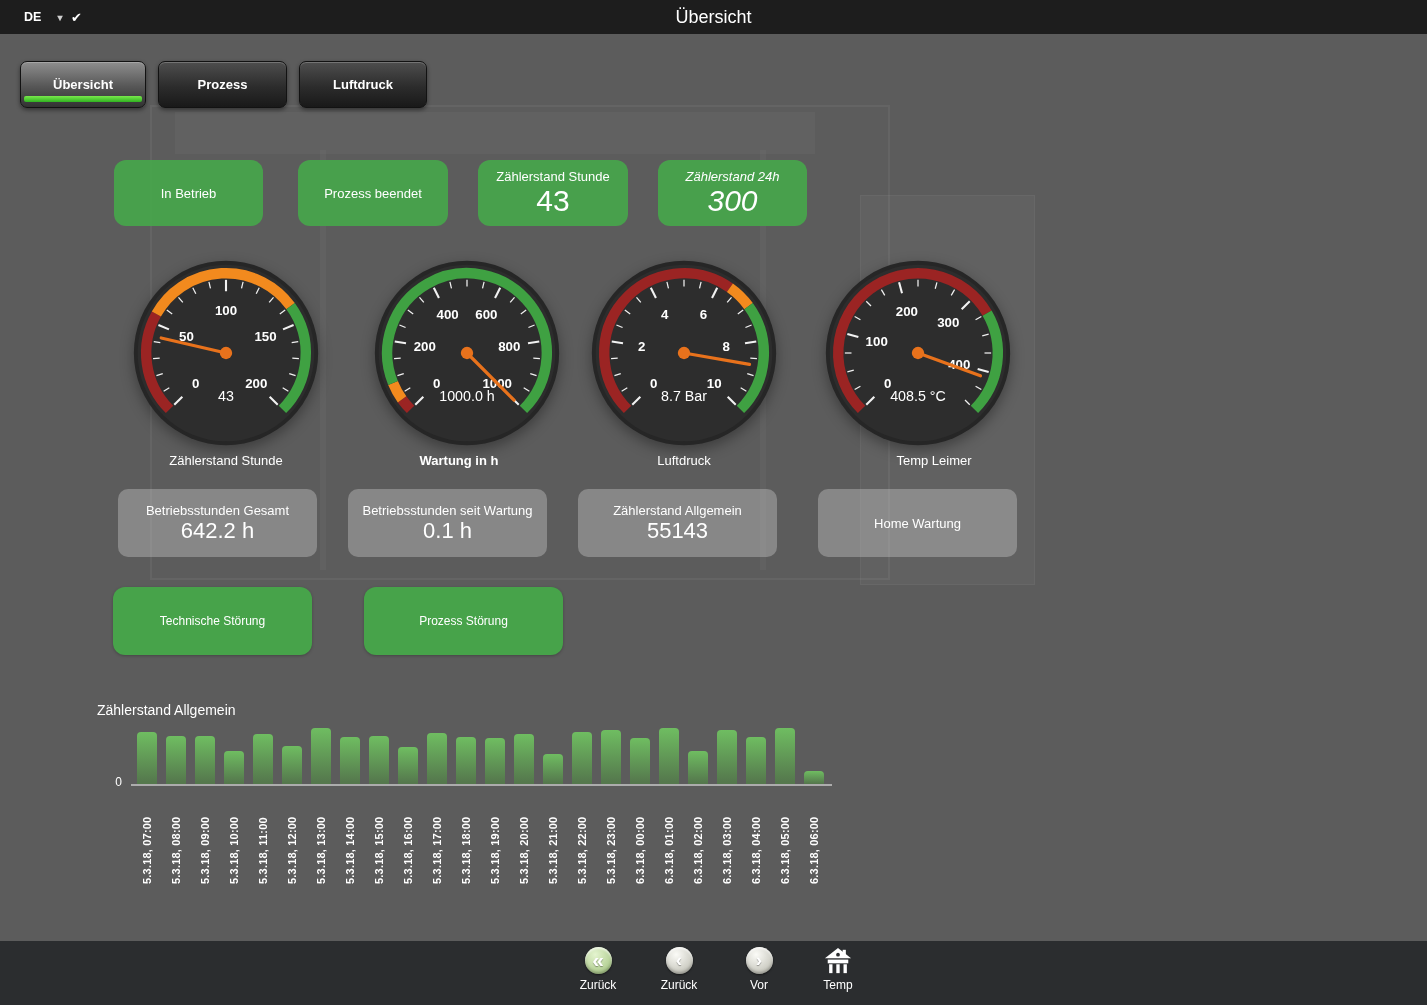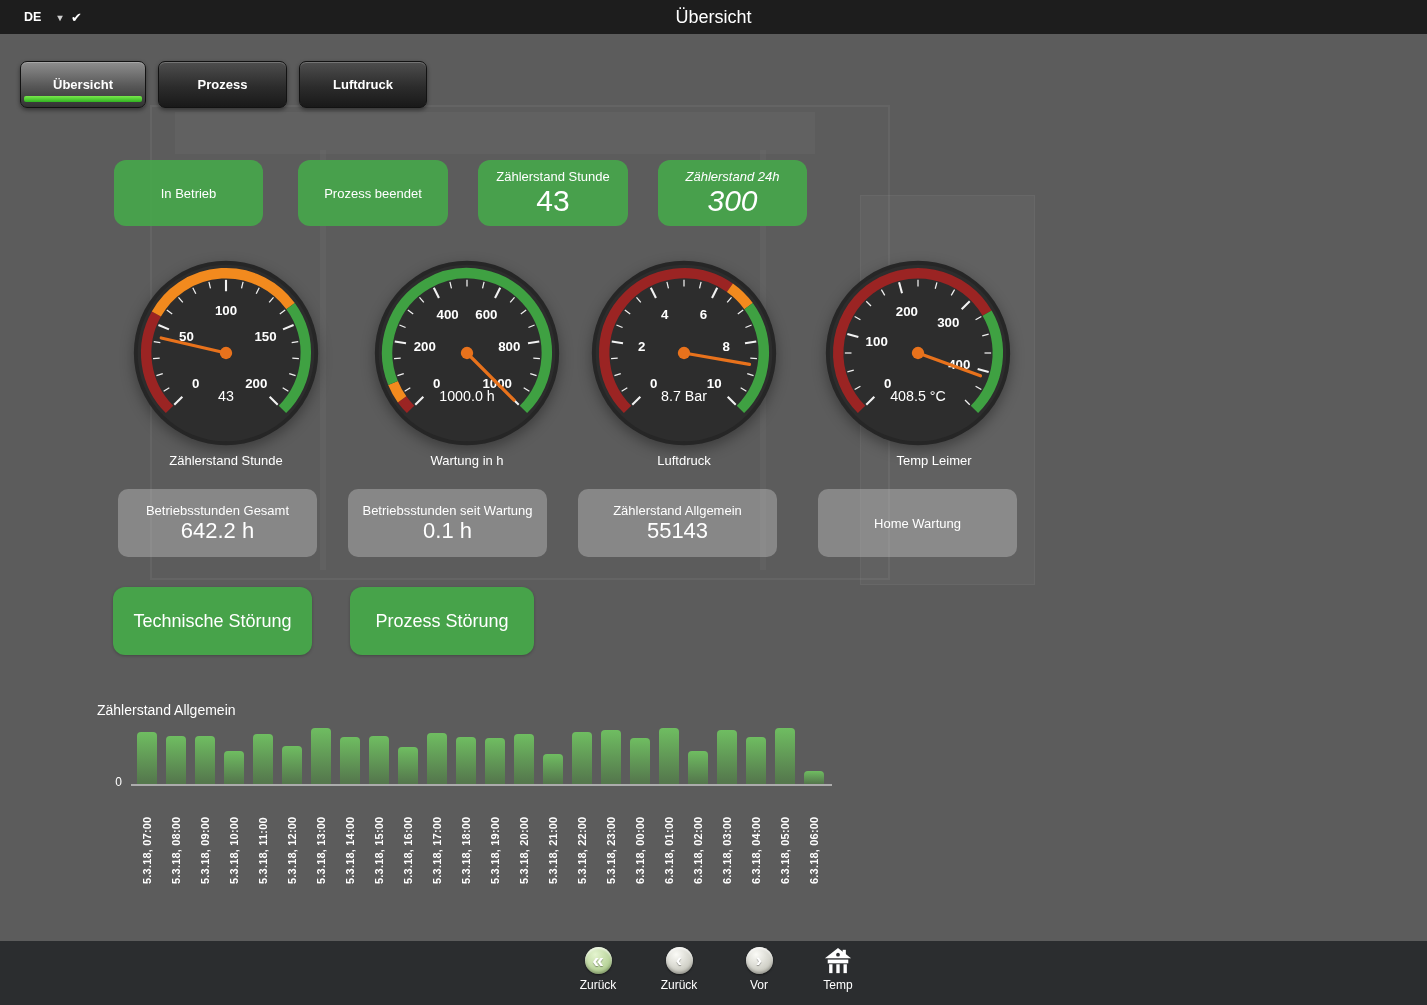--- a/index.html
+++ b/index.html
@@ -55,21 +55,21 @@
   .icard { position:absolute; top:489px; height:68px; border-radius:10px;
            background:rgba(205,205,205,0.38); display:flex; flex-direction:column;
            align-items:center; justify-content:center; gap:1px; }
   .icard .lab { font-size:13px; }
   .icard .val { font-size:22px; line-height:1.05; }
   .icard.btn { cursor:pointer; }
 
   
   .acard { position:absolute; top:587px; height:68px; border-radius:12px; background:#47a34a;
            box-shadow:0 1px 3px rgba(0,0,0,0.25);
-           display:flex; align-items:center; justify-content:center; font-size:18px; cursor:pointer; }
+           display:flex; align-items:center; justify-content:center; font-size:12px; cursor:pointer; }
 
   
   .ctitle { position:absolute; left:97px; top:702px; font-size:14px; }
   .zeroLab { position:absolute; left:98px; top:775px; width:24px; text-align:right; font-size:12px; }
   .bars { position:absolute; left:137px; top:728px; height:56px; display:flex; align-items:flex-end; gap:9px; }
   .bar { width:20px; border-radius:4px 4px 0 0;
          background:linear-gradient(#6fbd61, #55784d 96%); }
   .axis { position:absolute; left:131px; top:784px; width:701px; height:2px; background:rgba(225,225,225,0.6); }
   .xlabels { position:absolute; left:137px; top:792px; display:flex; gap:9px; }
   .xlab { width:20px; height:92px; display:flex; justify-content:center; }
@@ -202,21 +202,21 @@
           <text x="68.18" y="131.82" font-size="14" font-weight="bold" fill="#fff" text-anchor="middle" dominant-baseline="central" font-family="Liberation Sans, sans-serif">0</text>
           <text x="55.55" y="92.96" font-size="14" font-weight="bold" fill="#fff" text-anchor="middle" dominant-baseline="central" font-family="Liberation Sans, sans-serif">200</text>
           <text x="79.57" y="59.90" font-size="14" font-weight="bold" fill="#fff" text-anchor="middle" dominant-baseline="central" font-family="Liberation Sans, sans-serif">400</text>
           <text x="120.43" y="59.90" font-size="14" font-weight="bold" fill="#fff" text-anchor="middle" dominant-baseline="central" font-family="Liberation Sans, sans-serif">600</text>
           <text x="144.45" y="92.96" font-size="14" font-weight="bold" fill="#fff" text-anchor="middle" dominant-baseline="central" font-family="Liberation Sans, sans-serif">800</text>
           <text x="131.82" y="131.82" font-size="14" font-weight="bold" fill="#fff" text-anchor="middle" dominant-baseline="central" font-family="Liberation Sans, sans-serif">1000</text>
           <line x1="100" y1="100" x2="149.50" y2="149.50" stroke="#e8721c" stroke-width="3.4" stroke-linecap="round"></line>
           <circle cx="100" cy="100" r="6.5" fill="#e8721c"></circle>
           <text x="100" y="150" font-size="15" fill="#fff" text-anchor="middle" font-family="Liberation Sans, sans-serif">1000.0 h</text>
         </svg></div>
-      <div class="glabel" style="left: 357px; top: 453px;">Wartung in h</div>
+      <div class="glabel" style="left: 349px; top: 453px; font-weight: bold;">Wartung in h</div>
       <div class="gauge" style="left: 589px; top: 258px;"><svg width="190" height="190" viewBox="0 0 200 200">
           <circle cx="100" cy="100" r="97" fill="#262626"></circle>
           <circle cx="100" cy="100" r="93" fill="#2d2d2d"></circle>
           <path d="M 40.60 159.40 A 84 84 0 0 1 148.30 31.28" fill="none" stroke="#9b2423" stroke-width="11"></path>
           <path d="M 148.30 31.28 A 84 84 0 0 1 167.96 50.63" fill="none" stroke="#f28a1e" stroke-width="11"></path>
           <path d="M 167.96 50.63 A 84 84 0 0 1 159.40 159.40" fill="none" stroke="#3fa142" stroke-width="11"></path>
           <line x1="45.55" y1="154.45" x2="54.04" y2="145.96" stroke="#f2f2f2" stroke-width="2.2"></line>
           <line x1="34.35" y1="140.23" x2="40.32" y2="136.57" stroke="#f2f2f2" stroke-width="1.3"></line>
           <line x1="26.77" y1="123.79" x2="33.43" y2="121.63" stroke="#f2f2f2" stroke-width="1.3"></line>
           <line x1="23.24" y1="106.04" x2="30.22" y2="105.49" stroke="#f2f2f2" stroke-width="1.3"></line>
@@ -295,21 +295,21 @@
       <div class="icard" style="left: 578px; width: 199px;">
         <div class="lab">Zählerstand Allgemein</div>
         <div class="val">55143</div>
       </div>
       <div class="icard btn" style="left: 818px; width: 199px;">
         <div class="lab">Home Wartung</div>
       </div>
     </div>
   <div id="alarms">
       <div class="acard" style="left: 113px; width: 199px;">Technische Störung</div>
-      <div class="acard" style="left: 350px; width: 184px;">Prozess Störung</div>
+      <div class="acard" style="left: 364px; width: 199px;">Prozess Störung</div>
     </div>
 
   <div>
     <div class="ctitle">Zählerstand Allgemein</div>
     <div class="zeroLab">0</div>
     <div class="bars" id="bars">
         <div class="bar" style="height: 52px;"></div>
         <div class="bar" style="height: 48px;"></div>
         <div class="bar" style="height: 48px;"></div>
         <div class="bar" style="height: 33px;"></div>

